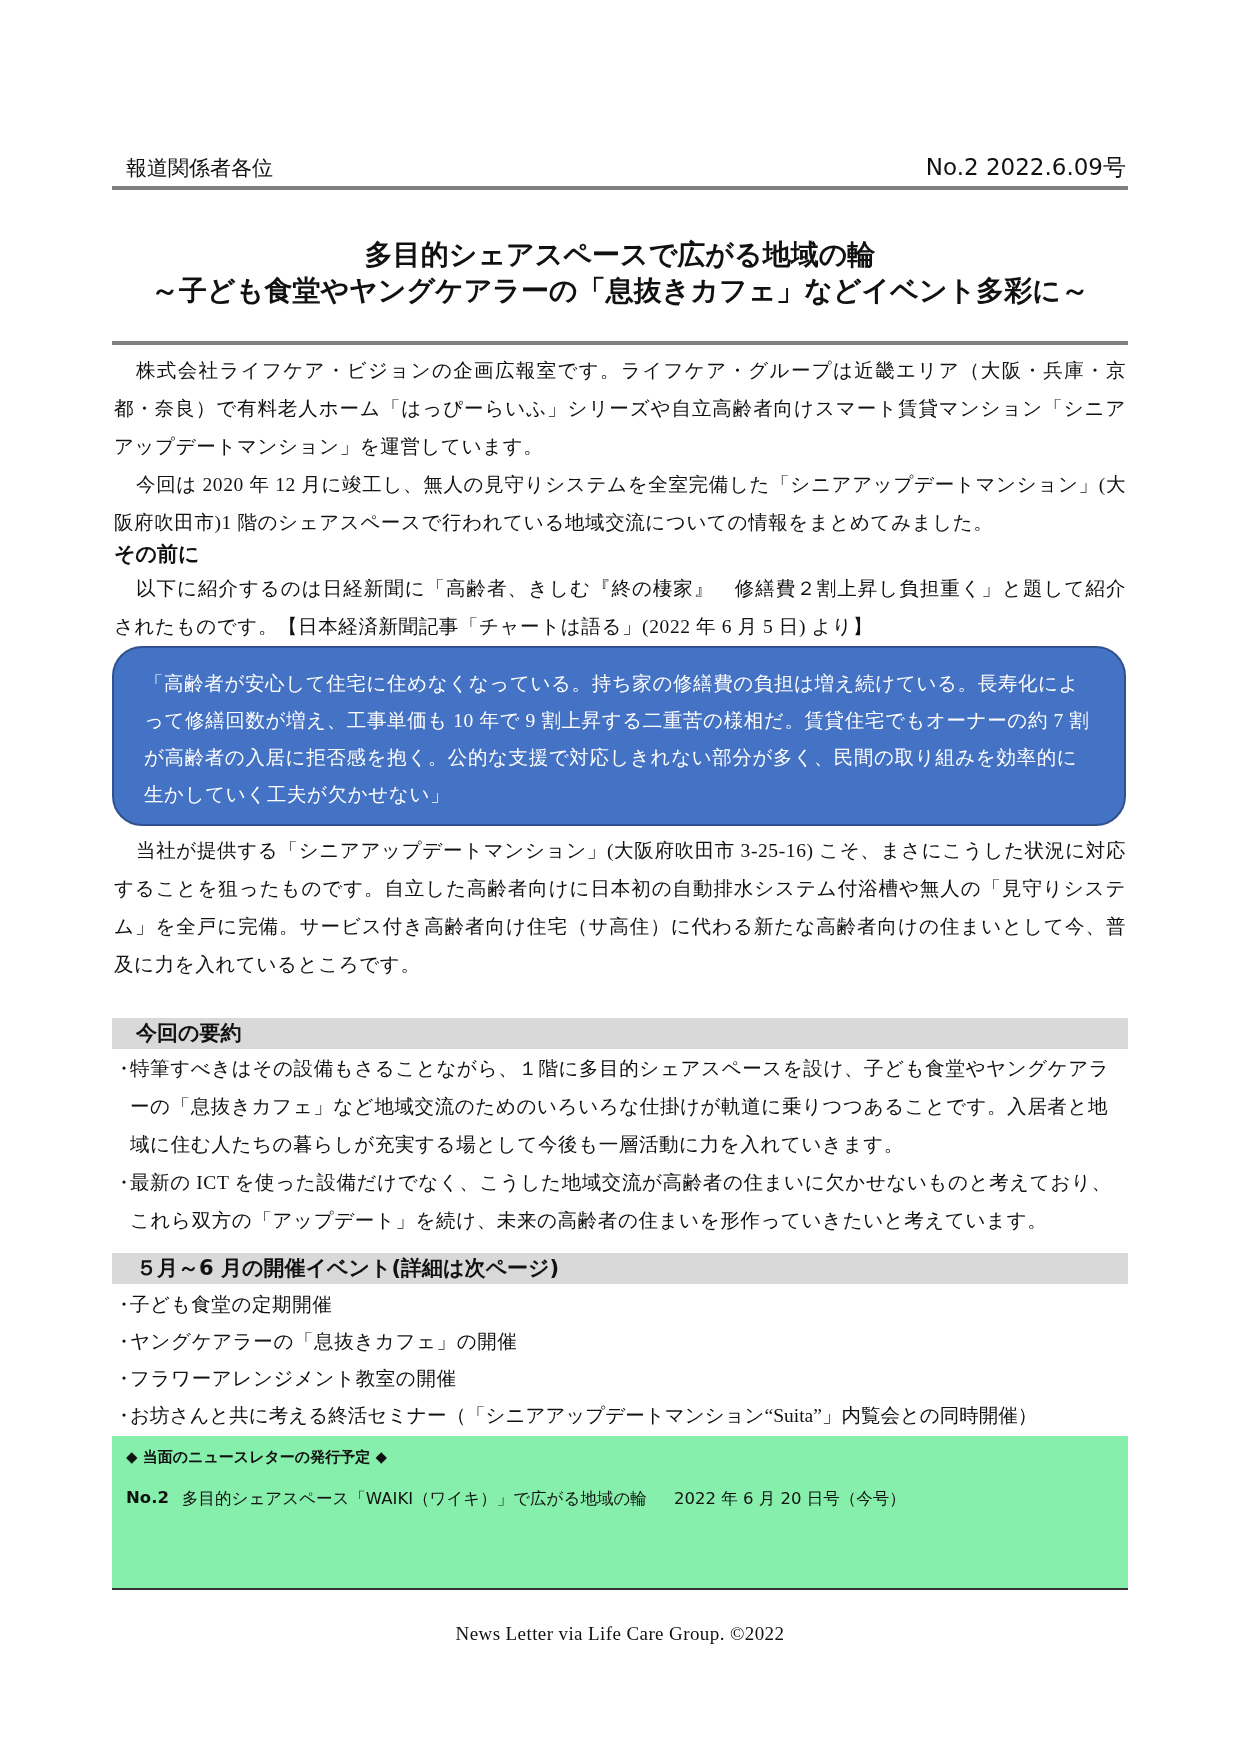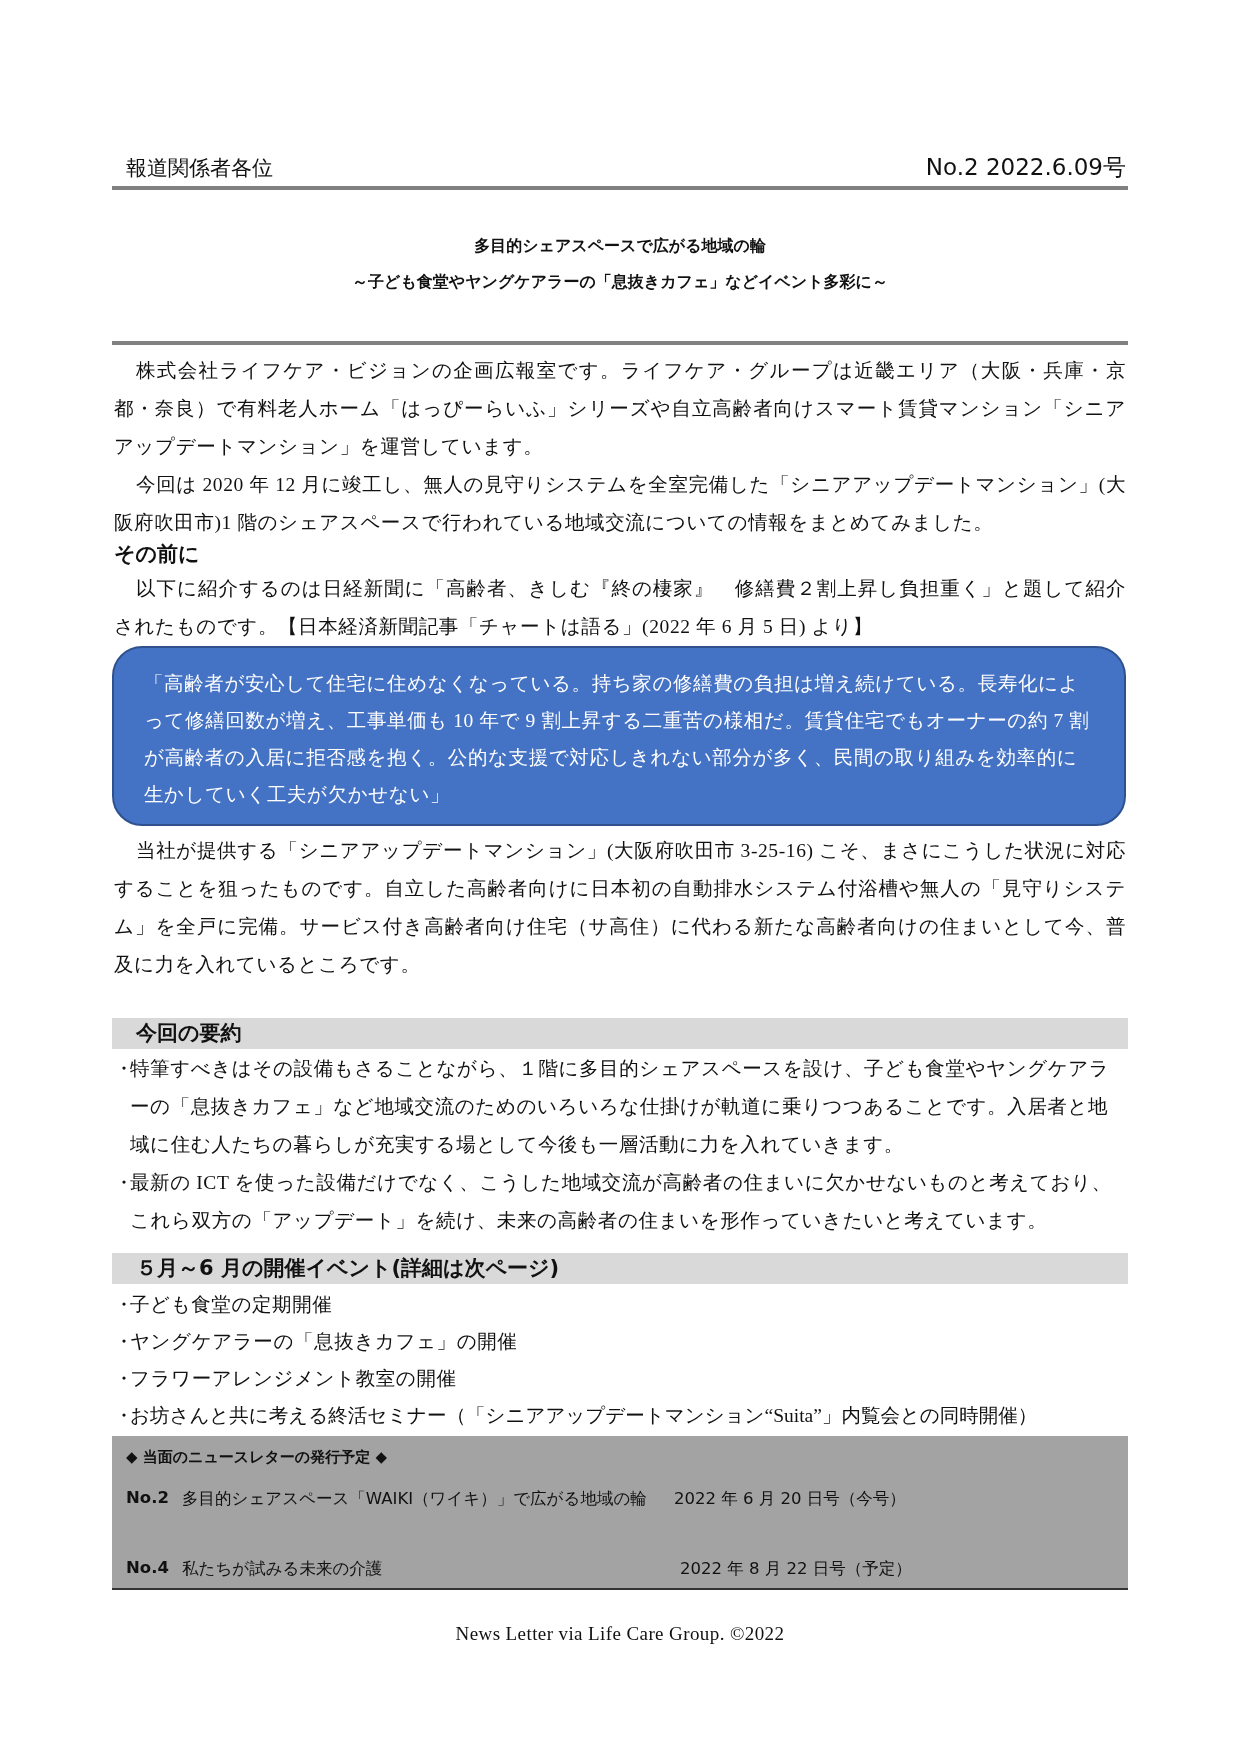--- a/index.html
+++ b/index.html
@@ -12,21 +12,21 @@
   .serif { font-family: "Liberation Serif", "DejaVu Serif", serif; }
 
   
   .hdr { position: absolute; left: 126px; top: 150px; width: 1000px; height: 34px; }
   .hdr-left { position: absolute; left: 0; top: 4px; font-size: 21px; }
   .hdr-center { position: absolute; left: 344px; top: 0; font-size: 28px; letter-spacing: 9px; font-weight: 500; }
   .hdr-right { position: absolute; right: 0; top: 2px; font-size: 23px; }
   .rule { position: absolute; left: 112px; width: 1016px; height: 4px; background: #808080; }
 
   
-  .title { position: absolute; left: 112px; width: 1016px; text-align: center; font-size: 16px; font-weight: bold; }
+  .title { position: absolute; left: 112px; width: 1016px; text-align: center; font-size: 28px; font-weight: bold; }
 
   
   .para { position: absolute; left: 114px; width: 1012px; font-size: 19.5px; line-height: 38px; letter-spacing: 0.6px; text-align: justify; }
   .indent { text-indent: 22px; }
   .subhead { position: absolute; left: 114px; font-size: 21px; font-weight: bold; }
 
   
   .quote {
     position: absolute; left: 112px; top: 646px; width: 1014px; height: 180px;
     background: #4472c4; border: 2px solid #2f528f; border-radius: 30px; box-sizing: border-box;
@@ -40,21 +40,21 @@
     font-size: 21px; font-weight: bold; line-height: 31px; padding-left: 24px; box-sizing: border-box;
   }
 
   .bullet { position: absolute; left: 114px; width: 1014px; font-size: 19.5px; line-height: 38px; letter-spacing: 0.6px; }
   .bullet .mark { display: inline-block; width: 16px; }
   .bullet .txt { display: inline-block; vertical-align: top; width: 994px; }
 
   
   .sched {
     position: absolute; left: 112px; top: 1436px; width: 1016px; height: 154px;
-    background: #a3a3a3; border-bottom: 2px solid #333; box-sizing: border-box;
+    background: #86efac; border-bottom: 2px solid #333; box-sizing: border-box;
   }
   .sched-title { position: absolute; left: 14px; top: 12px; font-size: 15px; font-weight: bold; }
   .sched-row { position: absolute; left: 14px; font-size: 16.5px; width: 990px; height: 24px; }
   .sched-row .no { position: absolute; left: 0; font-weight: bold; }
   .sched-row .ttl { position: absolute; left: 56px; }
   .sched-row .date { position: absolute; }
 
   .footer { position: absolute; left: 0; width: 1240px; top: 1623px; text-align: center; font-size: 19px; letter-spacing: 0.4px; }
 </style>
 </head>
@@ -108,20 +108,15 @@
   <span class="mark">・</span><span class="txt">お坊さんと共に考える終活セミナー（「シニアアップデートマンション“Suita”」内覧会との同時開催）</span>
 </div>
 
 <div class="sched sans">
   <div class="sched-title">◆ 当面のニュースレターの発行予定 ◆</div>
   <div class="sched-row" style="top:52px;">
     <span class="no">No.2</span>
     <span class="ttl">多目的シェアスペース「WAIKI（ワイキ）」で広がる地域の輪</span>
     <span class="date" style="left:548px;">2022 年 6 月 20 日号（今号）</span>
   </div>
-  <div class="sched-row" style="top:122px;">
-    <span class="no">No.4</span>
-    <span class="ttl">私たちが試みる未来の介護</span>
-    <span class="date" style="left:554px;">2022 年 8 月 22 日号（予定）</span>
-  </div>
 </div>
 
 <div class="footer serif">News Letter via Life Care Group. ©2022</div>
 
 </body></html>

